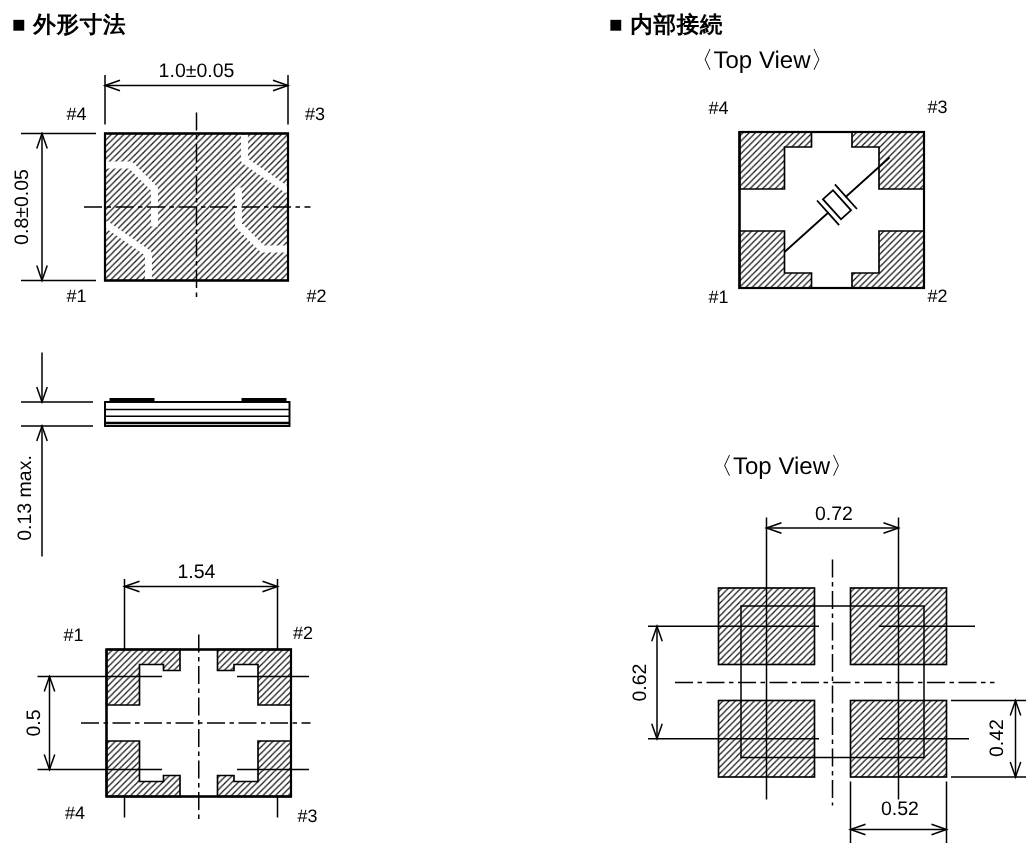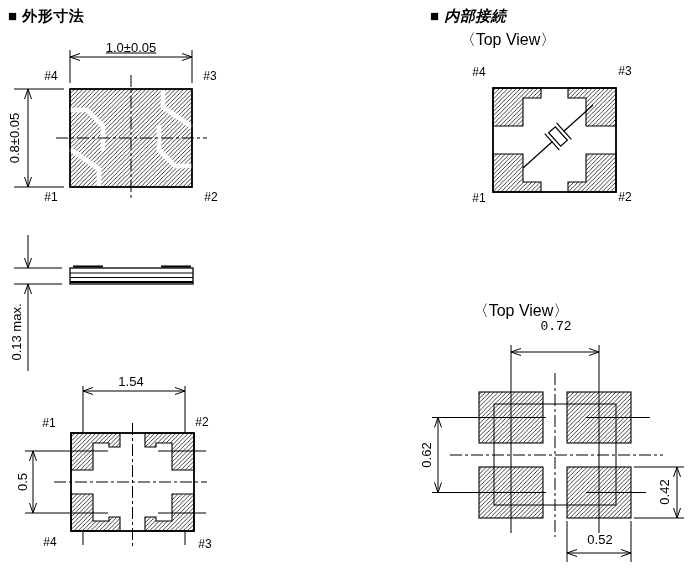--- a/index.html
+++ b/index.html
@@ -141,43 +141,43 @@
       <polyline points="673.5,508 677,518 680.5,508" fill="none" stroke-width="1"></polyline>
 
       <path d="M567,521 V562 M631,521 V562" stroke-width="1" fill="none"></path>
       <path d="M567,553 H631" stroke-width="1" fill="none"></path>
       <polyline points="577,549.5 567,553 577,556.5" fill="none" stroke-width="1"></polyline>
       <polyline points="621,549.5 631,553 621,556.5" fill="none" stroke-width="1"></polyline>
     </g>
   </svg>
 
   <div class="sec-title" style="left:8px; top:7px;">■ 外形寸法</div>
-  <div class="sec-title" style="left:430px; top:7px;font-style:italic;">■ 内部接続</div>
+  <div class="sec-title" style="left:406px; top:7px;">■ 内部接続</div>
   <div class="subtitle" style="left:508px; top:30px;">〈Top View〉</div>
   <div class="subtitle" style="left:521px; top:301px;">〈Top View〉</div>
 
-  <div class="lbl" style="left:131px; top:47px;text-decoration:underline;">1.0±0.05</div>
+  <div class="lbl" style="left:131px; top:47px;">1.0±0.05</div>
   <div class="lbl rot" style="left:14px; top:138px;">0.8±0.05</div>
   <div class="pin" style="left:51px;  top:76px;">#4</div>
   <div class="pin" style="left:210px; top:76px;">#3</div>
   <div class="pin" style="left:51px;  top:197px;">#1</div>
   <div class="pin" style="left:211px; top:197px;">#2</div>
 
   <div class="lbl rot" style="left:16px; top:332px;">0.13 max.</div>
 
   <div class="lbl" style="left:131px; top:381px;">1.54</div>
   <div class="lbl rot" style="left:22px; top:482px;">0.5</div>
   <div class="pin" style="left:49px;  top:423px;">#1</div>
   <div class="pin" style="left:202px; top:422px;">#2</div>
   <div class="pin" style="left:50px;  top:542px;">#4</div>
   <div class="pin" style="left:205px; top:544px;">#3</div>
 
   <div class="pin" style="left:479px; top:72px;">#4</div>
   <div class="pin" style="left:625px; top:71px;">#3</div>
   <div class="pin" style="left:479px; top:198px;">#1</div>
   <div class="pin" style="left:625px; top:197px;">#2</div>
 
-  <div class="lbl" style="left:556px; top:326px;font-family:Liberation Mono, monospace;">0.72</div>
+  <div class="lbl" style="left:556px; top:342px;">0.72</div>
   <div class="lbl rot" style="left:426px; top:455px;">0.62</div>
   <div class="lbl rot" style="left:664px; top:492px;">0.42</div>
   <div class="lbl" style="left:600px; top:539px;">0.52</div>
 
 </div>
 
 </body></html>

